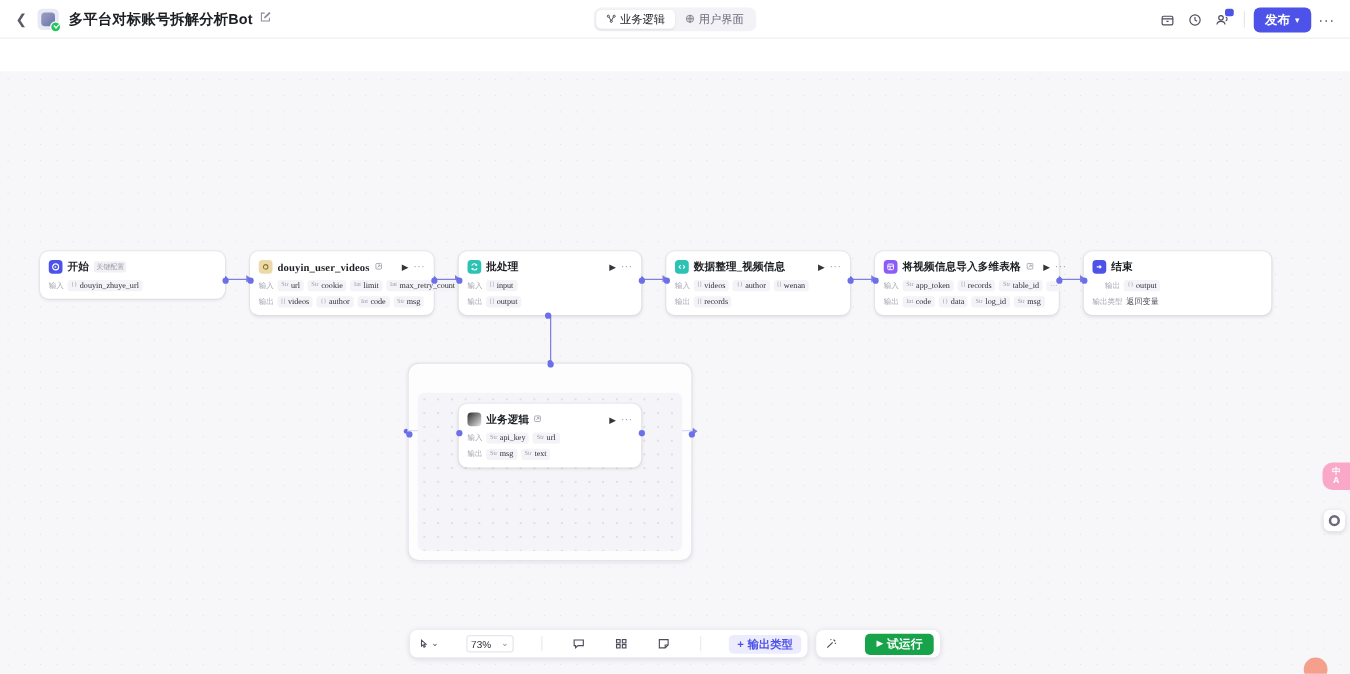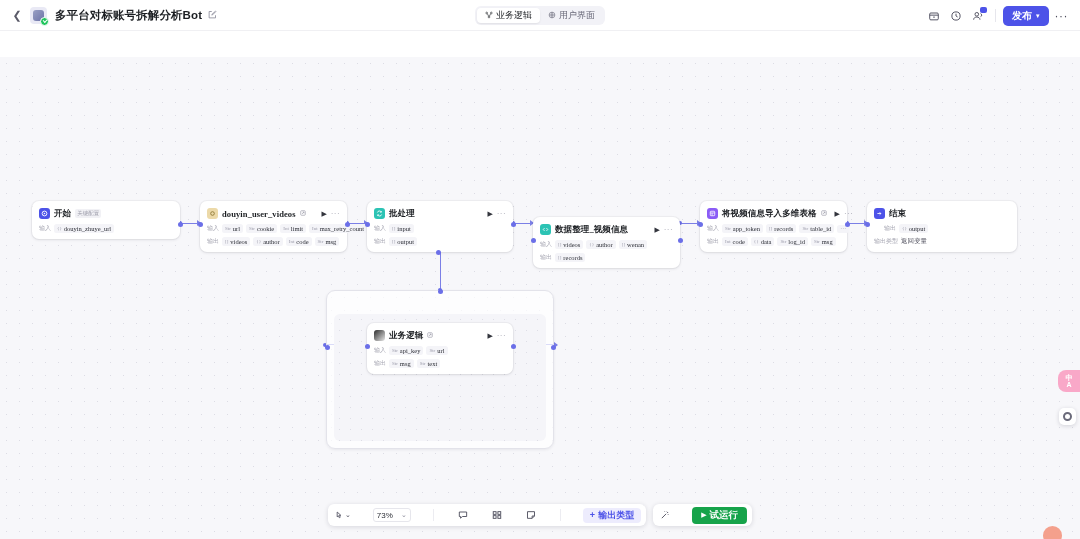--- a/index.html
+++ b/index.html
@@ -460,21 +460,21 @@
         <span class="pill">
           <span class="ptype">[]</span>
           <span>output</span>
           </span>
       </div>
       <span class="port l" style="top:21px;"></span>
       <span class="port r" style="top:21px;"></span>
       <span class="port b" style="left:69px;"></span>
     </div>
 
-    <div class="node" style="left:533px; top:160px; width:147px;">
+    <div class="node" style="left:533px; top:144px; width:147px;">
       <div class="node-head">
         <span class="nicon" style="background:#2cc3b4;">
           <svg width="7" height="7" viewBox="0 0 10 10" fill="none" stroke="#fff" stroke-width="1.2">
             <path d="M3.6 3L1.8 5l1.8 2M6.4 3L8.2 5 6.4 7"></path>
           </svg>
         </span>
         <span class="ntitle">数据整理_视频信息</span>
         <span class="nhead-sp"></span>
         <span class="nplay">▶</span>
         <span class="ndots">···</span>

